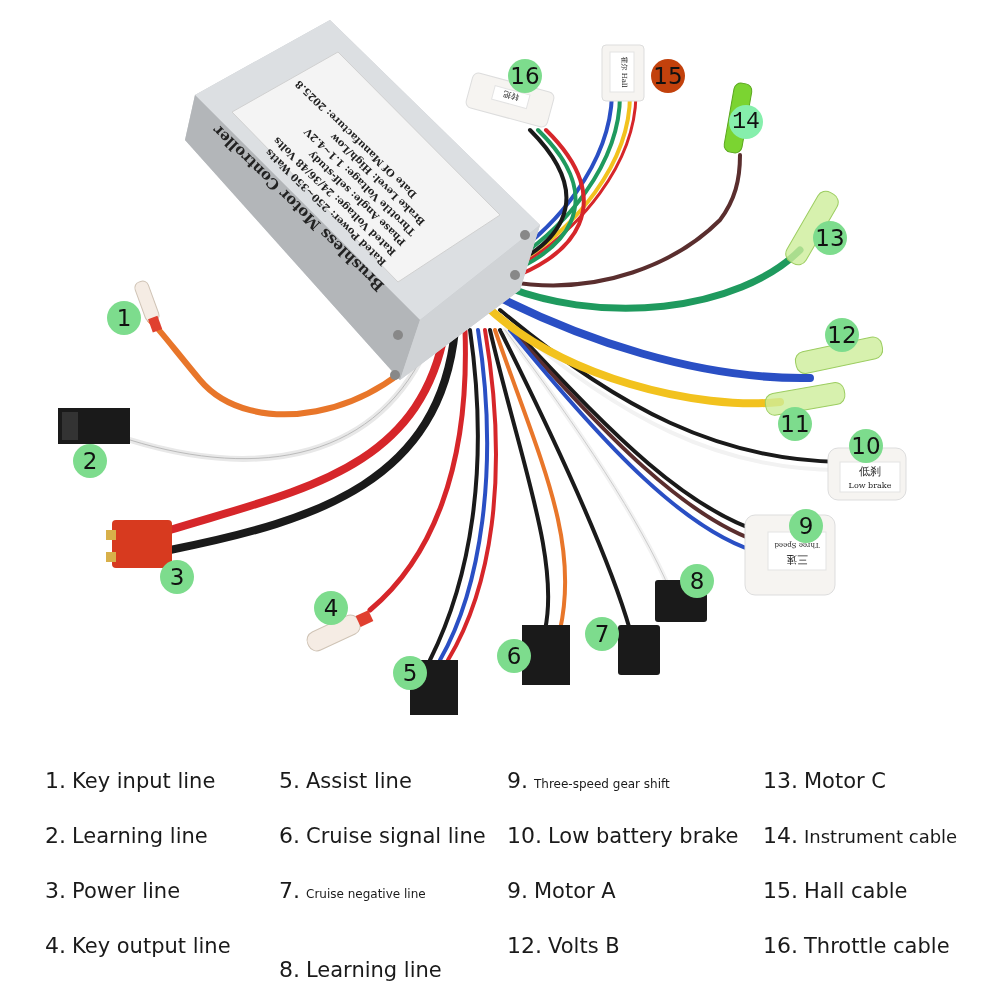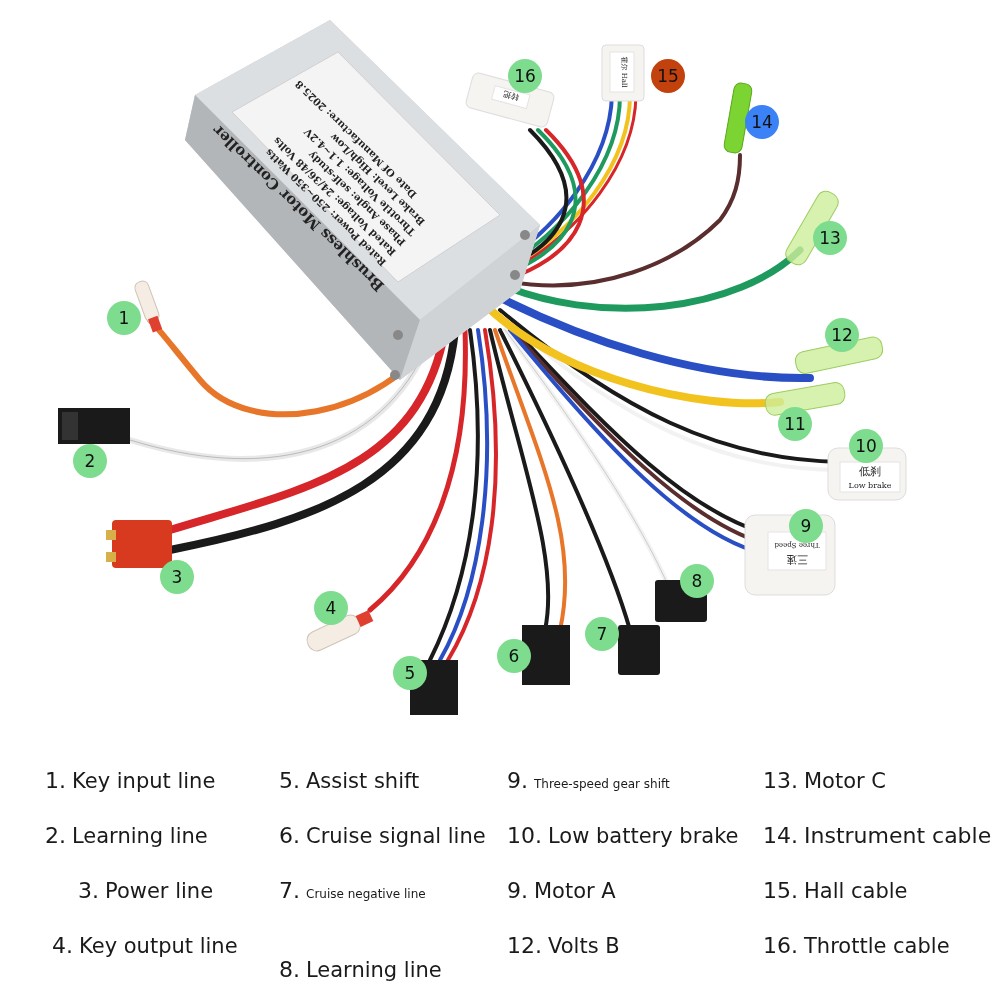--- a/index.html
+++ b/index.html
@@ -1,18 +1,18 @@
 <!DOCTYPE html>
 <html><head>
 <meta charset="utf-8">
 <style>
   html, body { margin:0; padding:0; background:#ffffff; }
   body { width:1000px; height:1000px; position:relative; overflow:hidden; font-family:"DejaVu Sans", sans-serif; }
   #diagram { position:absolute; left:0; top:0; width:1000px; height:740px; }
-  .badge { position:absolute; width:34px; height:34px; border-radius:50%; background:#7ddc8d; color:#111; font-family:"DejaVu Sans", sans-serif; font-size:17px; display:flex; align-items:center; justify-content:center; transform:translate(-50%,-50%); }
+  .badge { position:absolute; width:34px; height:34px; border-radius:50%; background:#7ddc8d; color:#111; font-family:"DejaVu Sans", sans-serif; font-size:23px; display:flex; align-items:center; justify-content:center; transform:translate(-50%,-50%); }
   .legend { position:absolute; left:0; top:755px; width:996px; height:230px; }
   .leg { position:absolute; color:#1a1a1a; font-family:"DejaVu Sans", sans-serif; white-space:nowrap; }
   .leg .num { font-size:22px; }
   .leg .txt { font-size:21px; margin-left:6px; }
   .leg .txt.small { font-size:12px; }
   .label-text { font-family:"DejaVu Serif", serif; font-weight:bold; fill:#222; }
 </style>
 </head>
 <body>
 
@@ -145,37 +145,37 @@
 <div class="badge" style="left: 331px; top: 608px; background: rgb(125, 220, 141);">4</div>
 <div class="badge" style="left: 410px; top: 673px; background: rgb(125, 220, 141);">5</div>
 <div class="badge" style="left: 514px; top: 656px; background: rgb(125, 220, 141);">6</div>
 <div class="badge" style="left: 602px; top: 634px; background: rgb(125, 220, 141);">7</div>
 <div class="badge" style="left: 697px; top: 581px; background: rgb(125, 220, 141);">8</div>
 <div class="badge" style="left: 806px; top: 526px; background: rgb(125, 220, 141);">9</div>
 <div class="badge" style="left: 866px; top: 446px; background: rgb(125, 220, 141);">10</div>
 <div class="badge" style="left: 795px; top: 424px; background: rgb(125, 220, 141);">11</div>
 <div class="badge" style="left: 842px; top: 335px; background: rgb(125, 220, 141);">12</div>
 <div class="badge" style="left: 830px; top: 238px; background: rgb(125, 220, 141);">13</div>
-<div class="badge" style="left: 762px; top: 122px; background: #3b82f6;">14</div>
+<div class="badge" style="left: 746px; top: 122px; background: #86efac; font-family: Liberation Mono, monospace;">14</div>
 <div class="badge" style="left: 668px; top: 76px; background: #c2410c;">15</div>
 <div class="badge" style="left: 525px; top: 76px; background: rgb(125, 220, 141);">16</div>
 
 <div class="legend">
   <div class="leg" style="left:45px;top:13px;"><span class="num">1.</span><span class="txt">Key input line</span></div>
   <div class="leg" style="left:45px;top:68px;"><span class="num">2.</span><span class="txt">Learning line</span></div>
-  <div class="leg" style="left:45px;top:123px;margin-left:33px;"><span class="num">3.</span><span class="txt">Power line</span></div>
-  <div class="leg" style="left:45px;top:178px;margin-left:7px;"><span class="num">4.</span><span class="txt">Key output line</span></div>
+  <div class="leg" style="left:45px;top:123px;"><span class="num">3.</span><span class="txt">Power line</span></div>
+  <div class="leg" style="left:45px;top:178px;"><span class="num">4.</span><span class="txt">Key output line</span></div>
 
-  <div class="leg" style="left:279px;top:13px;"><span class="num">5.</span><span class="txt">Assist shift</span></div>
+  <div class="leg" style="left:279px;top:13px;"><span class="num">5.</span><span class="txt">Assist line</span></div>
   <div class="leg" style="left:279px;top:68px;"><span class="num">6.</span><span class="txt">Cruise signal line</span></div>
   <div class="leg" style="left:279px;top:123px;"><span class="num">7.</span><span class="txt small">Cruise negative line</span></div>
   <div class="leg" style="left:279px;top:178px;margin-top:24px;"><span class="num">8.</span><span class="txt">Learning line</span></div>
 
   <div class="leg" style="left:507px;top:13px;"><span class="num">9.</span><span class="txt small">Three-speed gear shift</span></div>
   <div class="leg" style="left:507px;top:68px;"><span class="num">10.</span><span class="txt">Low battery brake</span></div>
   <div class="leg" style="left:507px;top:123px;"><span class="num">9.</span><span class="txt">Motor A</span></div>
   <div class="leg" style="left:507px;top:178px;"><span class="num">12.</span><span class="txt">Volts B</span></div>
 
   <div class="leg" style="left:763px;top:13px;"><span class="num">13.</span><span class="txt">Motor C</span></div>
-  <div class="leg" style="left:763px;top:68px;"><span class="num">14.</span><span class="txt small" style="font-size:22px;">Instrument cable</span></div>
+  <div class="leg" style="left:763px;top:68px;"><span class="num">14.</span><span class="txt small" style="font-size:18px;">Instrument cable</span></div>
   <div class="leg" style="left:763px;top:123px;"><span class="num">15.</span><span class="txt">Hall cable</span></div>
   <div class="leg" style="left:763px;top:178px;"><span class="num">16.</span><span class="txt">Throttle cable</span></div>
 </div>
 
 </body></html>

